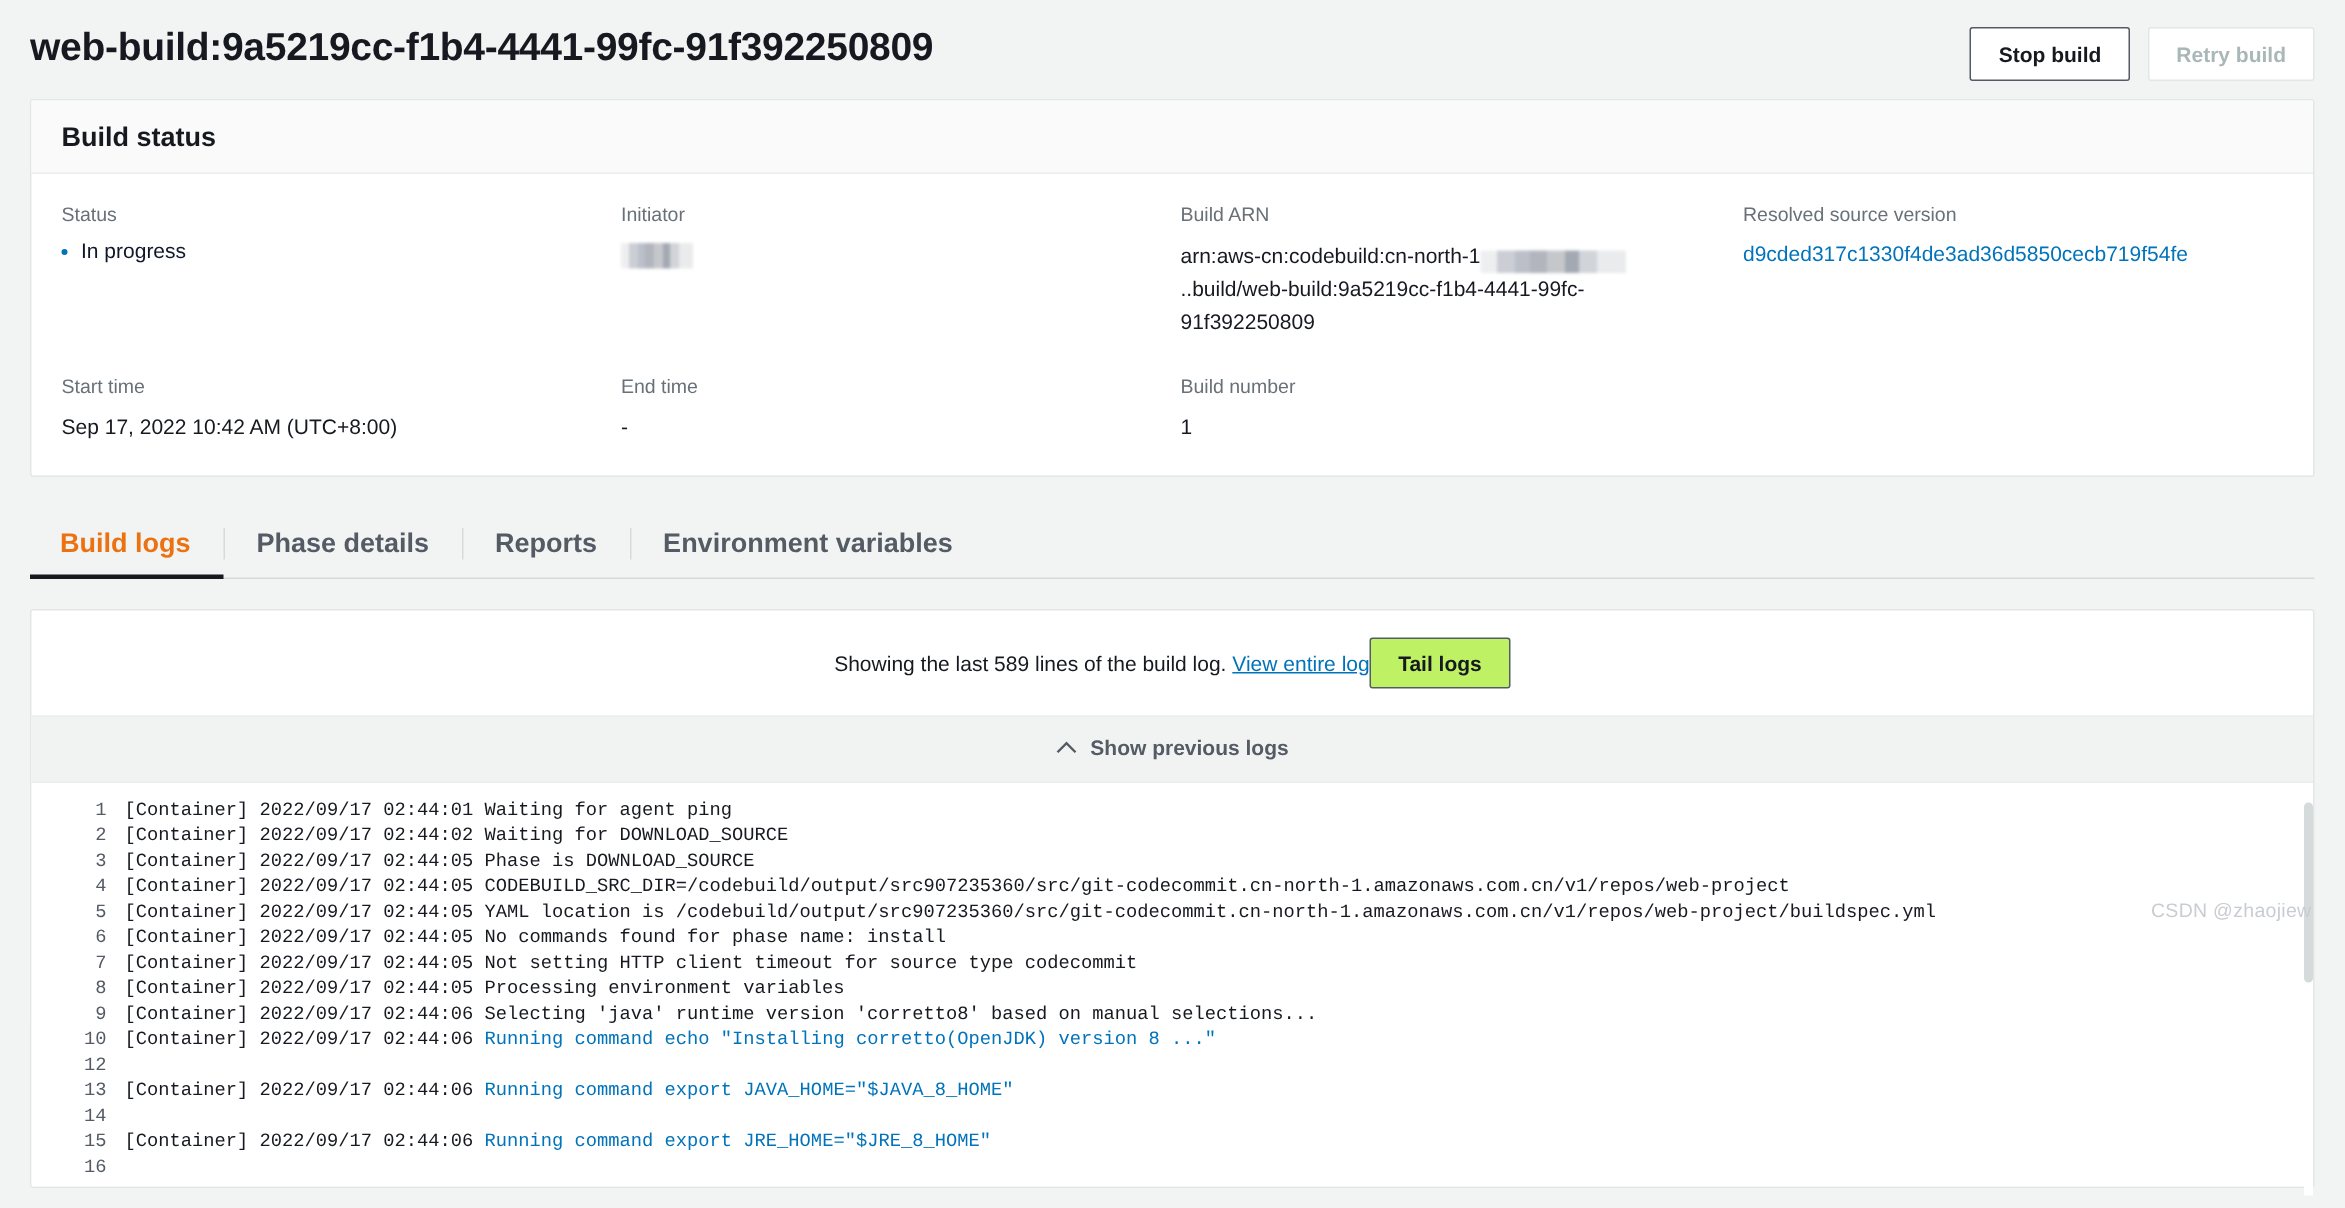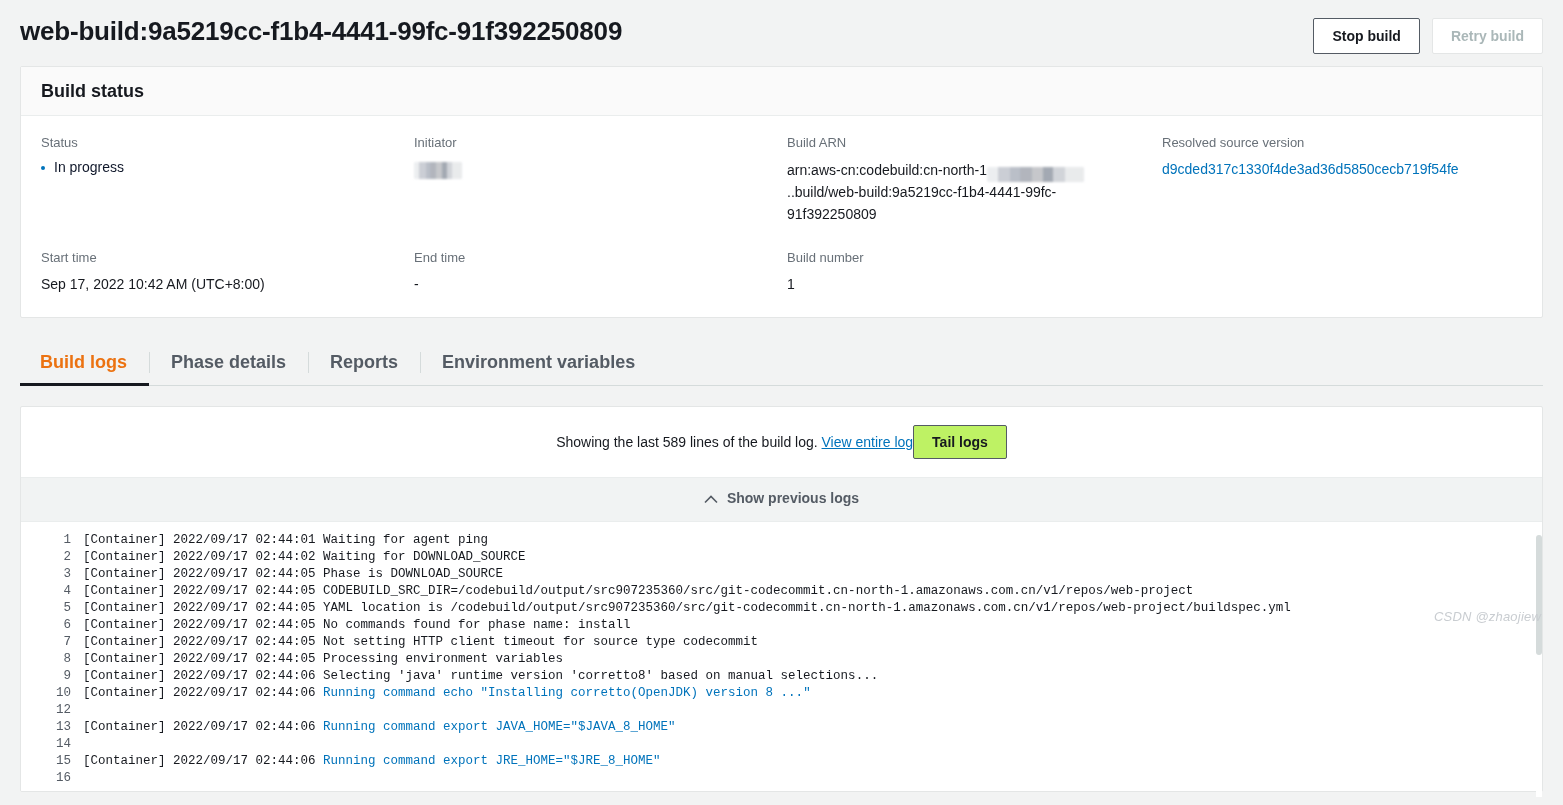--- a/index.html
+++ b/index.html
@@ -211,26 +211,25 @@
   .scroll-thumb {
     width: 6px;
     height: 120px;
     background: #d5dbdb;
     border-radius: 3px;
   }
 
   .watermark {
     position: absolute;
     right: 22px;
-    bottom: 0;
+    bottom: 10px;
     font-size: 13px;
     color: #c9cdd1;
     letter-spacing: 0.2px;
     user-select: none;
-    font-style: italic;
   }
 </style>
 </head>
 <body>
 
 <div class="page">
 
   <div class="page-header">
     <div class="page-title">web-build:9a5219cc-f1b4-4441-99fc-91f392250809</div>
     <div class="header-actions">

